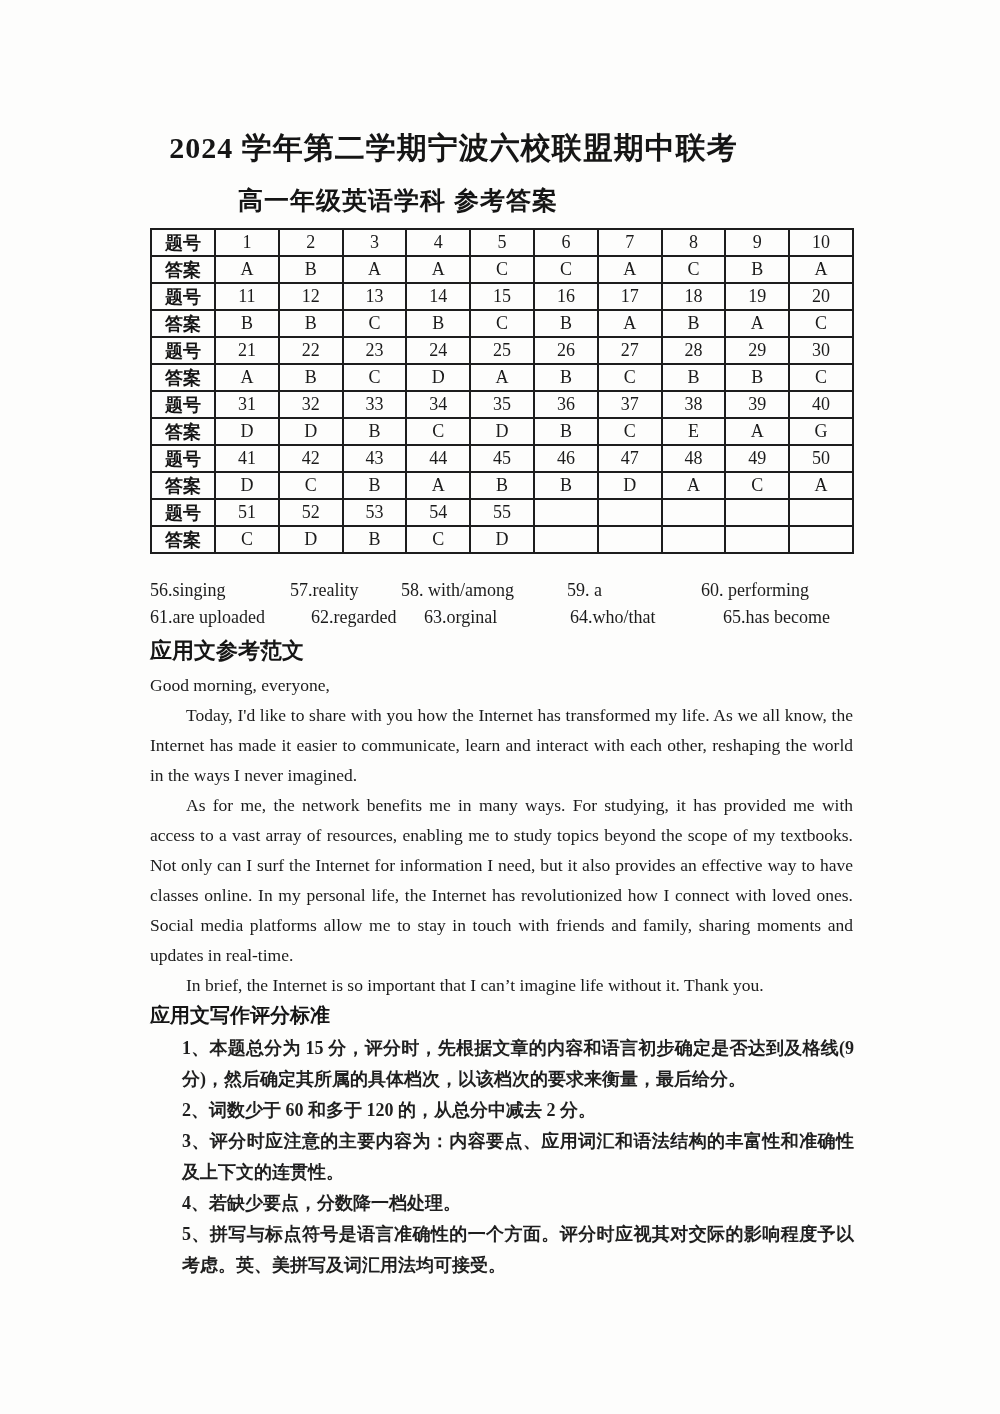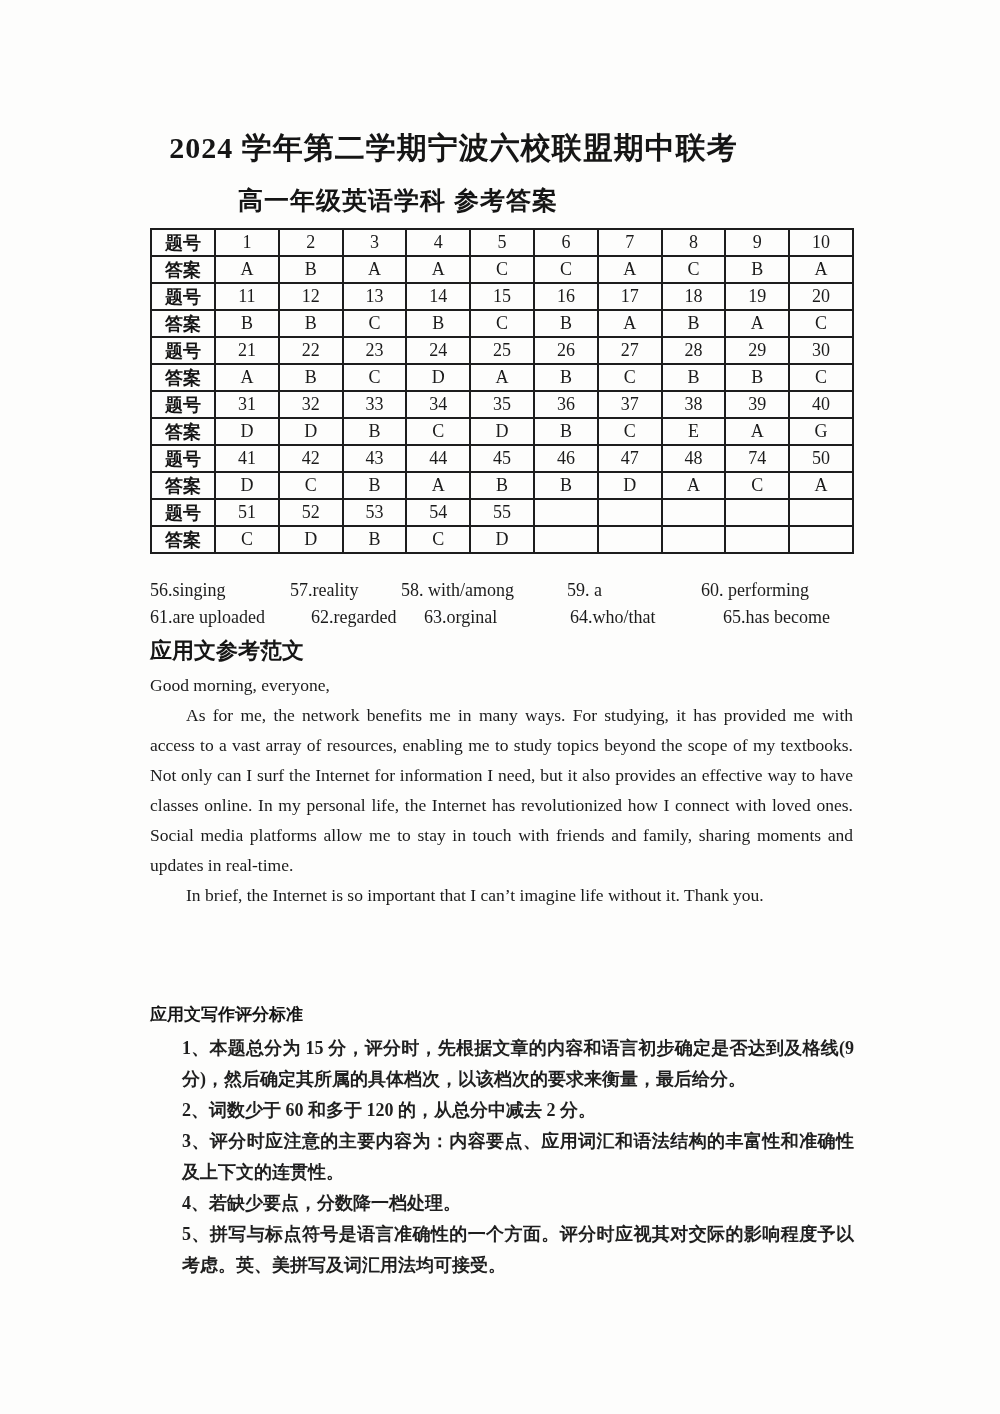--- a/index.html
+++ b/index.html
@@ -116,21 +116,21 @@
 
   .grading {
     position: absolute;
     top: 1000px;
     left: 150px;
     width: 704px;
   }
   .grading-heading {
     font-family: "Liberation Sans", sans-serif;
     font-weight: bold;
-    font-size: 17px;
+    font-size: 20px;
     line-height: 30px;
     color: #151515;
   }
   .grading-items { margin-top: 3px; }
   .grading-item {
     font-family: "Liberation Serif", serif;
     font-weight: bold;
     font-size: 18px;
     line-height: 31px;
     text-align: justify;
@@ -253,21 +253,21 @@
       <tr>
         <th class="row-header">题号</th>
         <td>41</td>
         <td>42</td>
         <td>43</td>
         <td>44</td>
         <td>45</td>
         <td>46</td>
         <td>47</td>
         <td>48</td>
-        <td>74</td>
+        <td>49</td>
         <td>50</td>
       </tr>
       <tr>
         <th class="row-header">答案</th>
         <td>D</td>
         <td>C</td>
         <td>B</td>
         <td>A</td>
         <td>B</td>
         <td>B</td>
@@ -319,20 +319,21 @@
       <span>63.orginal</span>
       <span>64.who/that</span>
       <span>65.has become</span>
     </div>
 </div>
 
 <div class="essay">
   <div class="essay-heading">应用文参考范文</div>
   <div class="essay-body">
       <p>Good morning, everyone,</p>
+      <p>Today, I'd like to share with you how the Internet has transformed my life. As we all know, the Internet has made it easier to communicate, learn and interact with each other, reshaping the world in the ways I never imagined.</p>
       <p>As for me, the network benefits me in many ways. For studying, it has provided me with access to a vast array of resources, enabling me to study topics beyond the scope of my textbooks. Not only can I surf the Internet for information I need, but it also provides an effective way to have classes online. In my personal life, the Internet has revolutionized how I connect with loved ones. Social media platforms allow me to stay in touch with friends and family, sharing moments and updates in real-time.</p>
       <p>In brief, the Internet is so important that I can’t imagine life without it. Thank you.</p>
     </div>
 </div>
 
 <div class="grading">
   <div class="grading-heading">应用文写作评分标准</div>
   <div class="grading-items">
       <div class="grading-item">1、本题总分为 15 分，评分时，先根据文章的内容和语言初步确定是否达到及格线(9 分)，然后确定其所属的具体档次，以该档次的要求来衡量，最后给分。</div>
       <div class="grading-item">2、词数少于 60 和多于 120 的，从总分中减去 2 分。</div>

